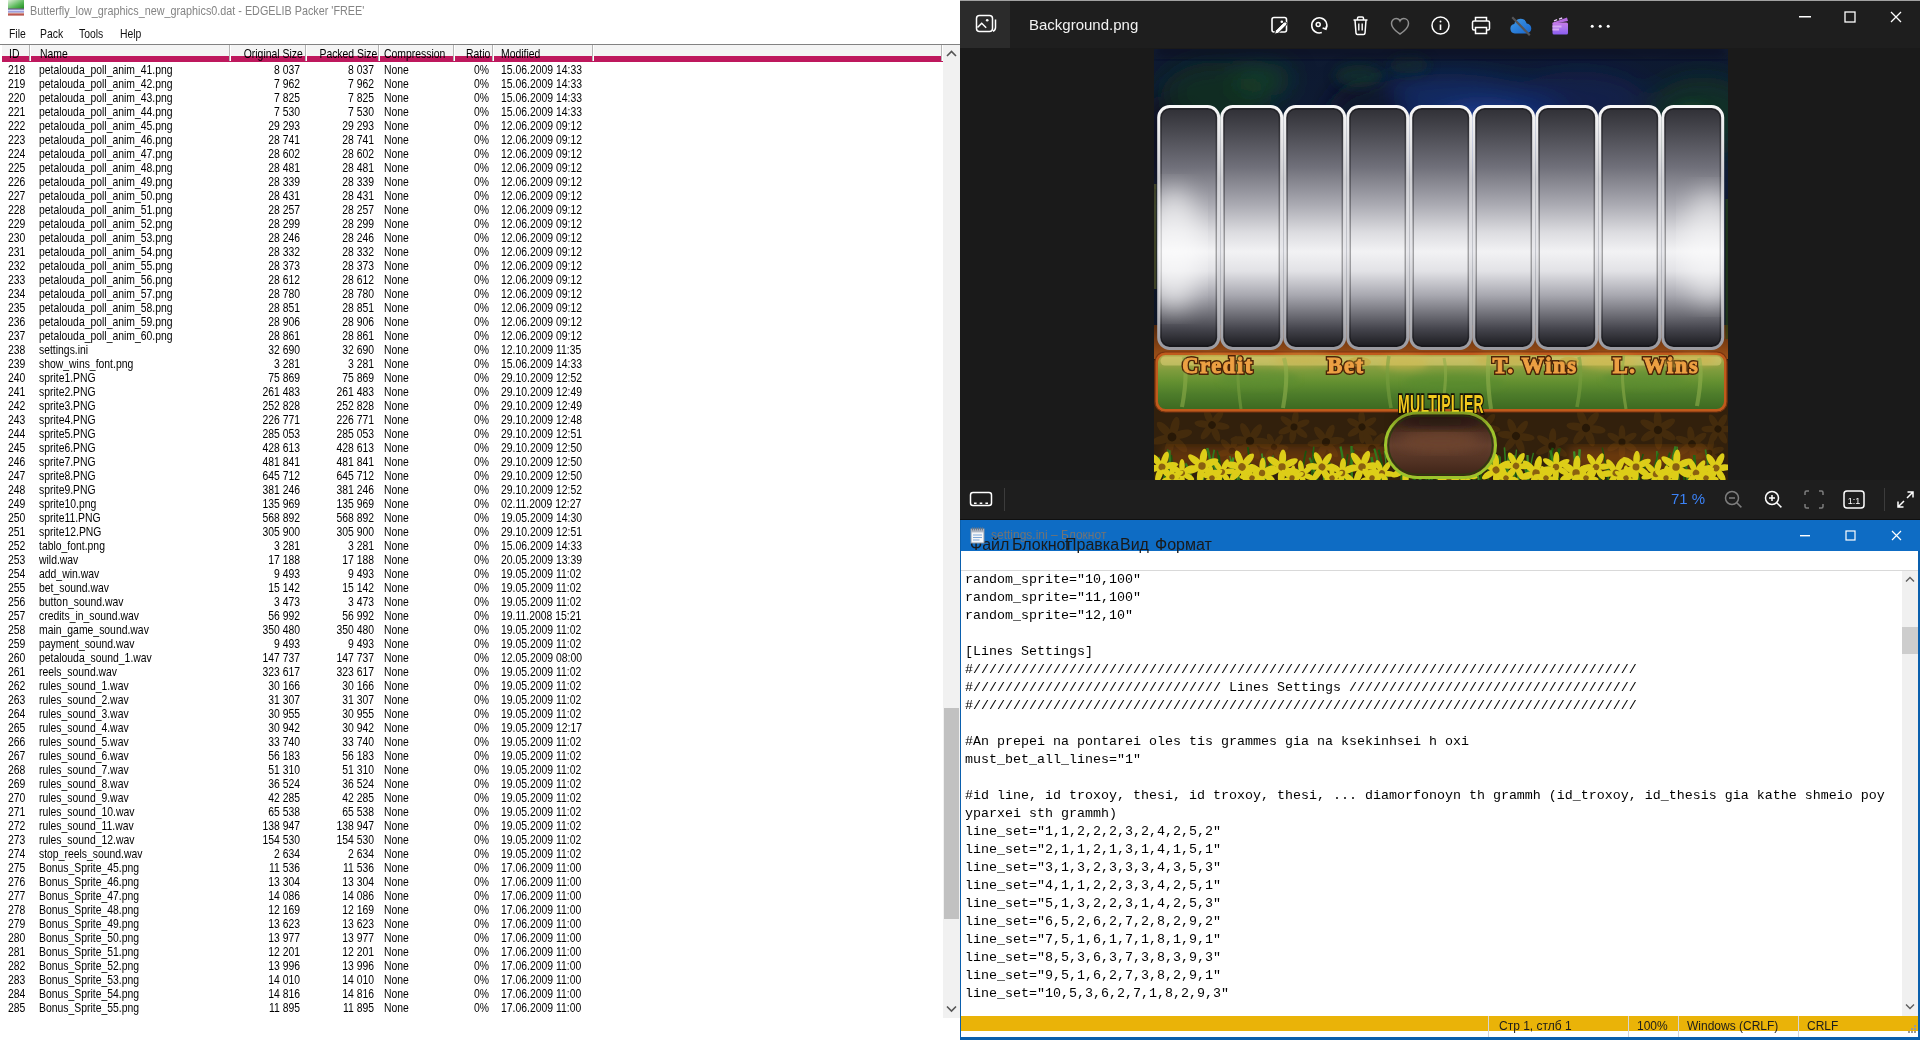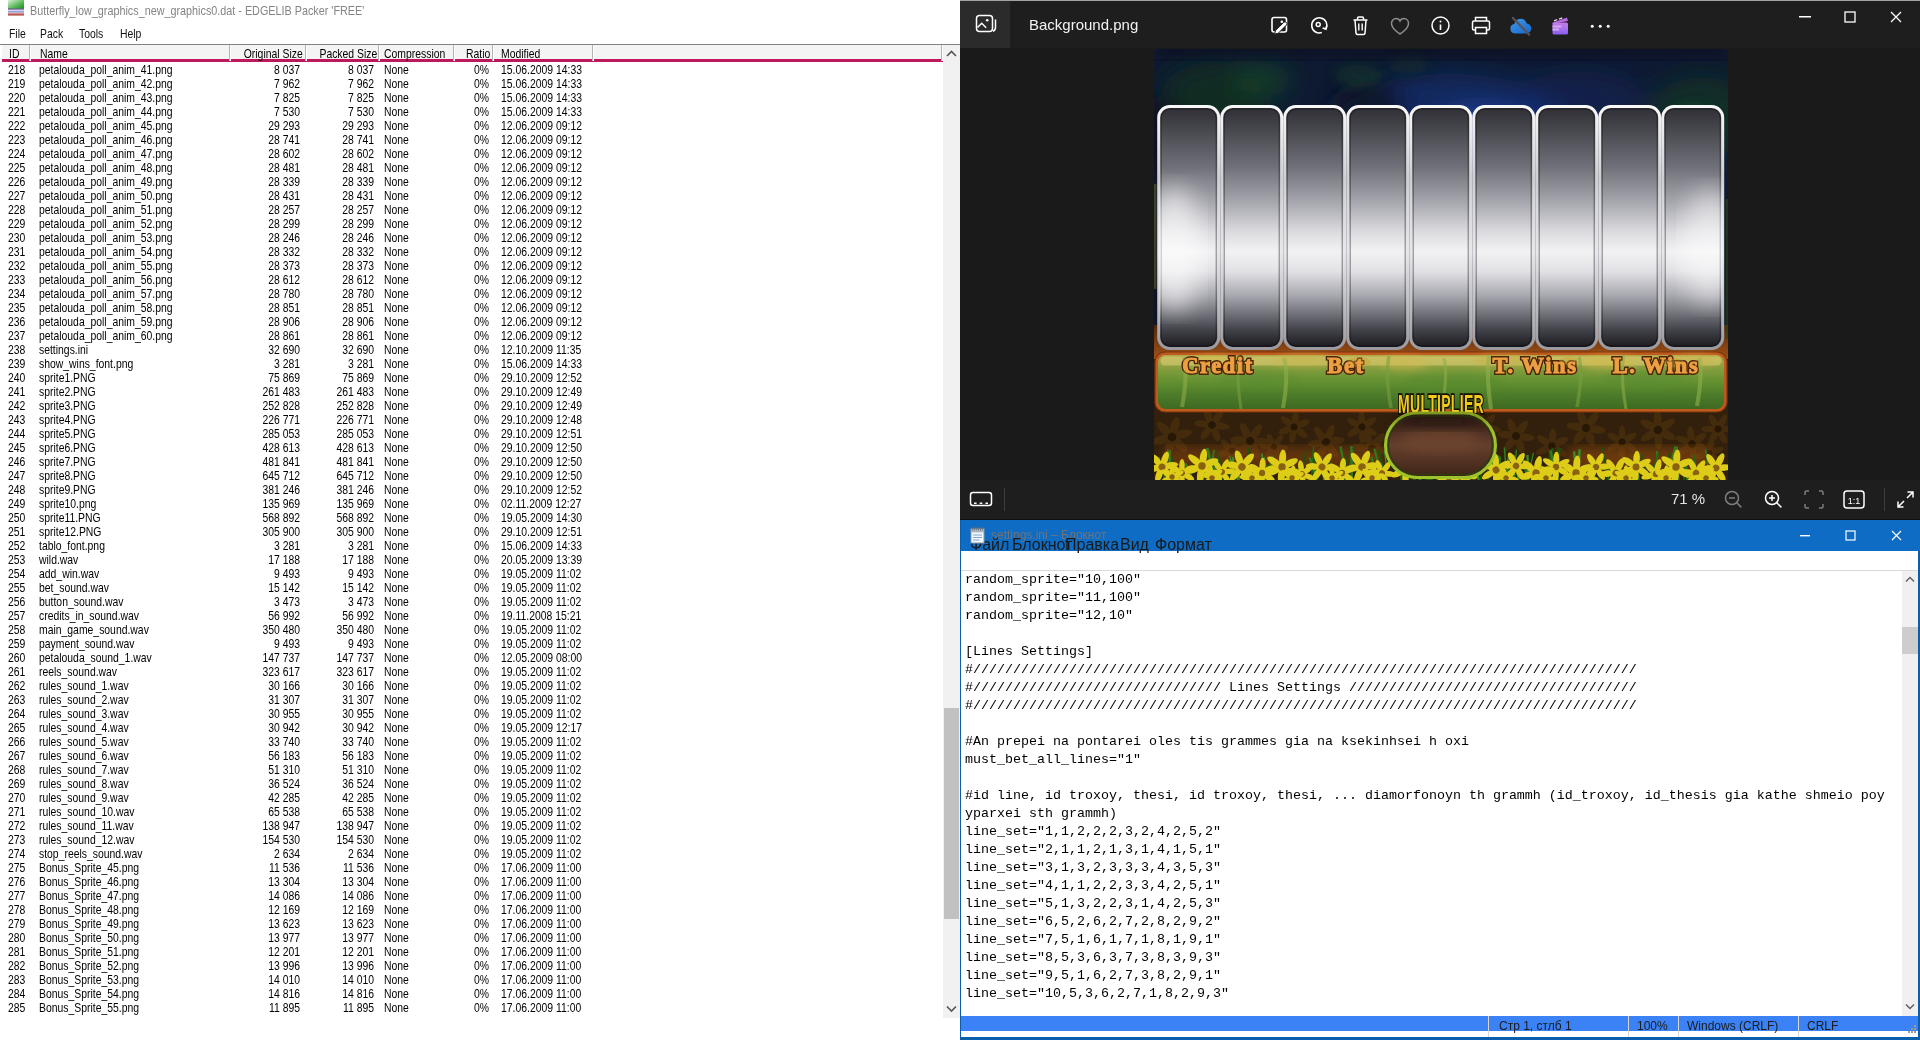--- a/index.html
+++ b/index.html
@@ -2,21 +2,21 @@
 <html><head><meta charset="utf-8"><style>
 *{margin:0;padding:0;box-sizing:border-box}
 html,body{width:1920px;height:1040px;overflow:hidden;background:#000}
 #screen{position:relative;width:1920px;height:1040px;font-family:"Liberation Sans",sans-serif}
 .abs{position:absolute}
 
 #winL{left:0;top:0;width:960px;height:1040px;background:#fff}
 .cnd{transform:scaleX(.8);transform-origin:0 0}
 .menuitem{top:26px;font-size:13px;color:#111}
 #listtopline{left:0;top:44px;width:960px;height:1px;background:#828282}
-#hdr{left:2px;top:45px;width:941px;height:17px;background:#f4f4f4;border-bottom:3px solid #be185d}
+#hdr{left:2px;top:45px;width:941px;height:17px;background:#f4f4f4;border-bottom:6px solid #be185d}
 .hcell{position:absolute;top:0;height:16px;font-size:13px;color:#000;line-height:17px;transform:scaleX(.8);transform-origin:0 0}
 .hcr{transform-origin:100% 0}
 .hsep{position:absolute;top:0;width:1px;height:16px;background:#b4b4b4}
 .hsep:after{content:"";position:absolute;left:1px;top:0;width:1px;height:16px;background:#fff}
 .lvcol{position:absolute;font-size:13px;line-height:14px;color:#000;white-space:pre-line;transform:scaleX(.8);transform-origin:0 0}
 .rt{text-align:right;transform-origin:100% 0}
 
 #sbL{left:943px;top:45px;width:17px;height:973px;background:#f1f1f1}
 #sbLthumb{left:944px;top:708px;width:15px;height:211px;background:#c1c1c1}
 
@@ -24,32 +24,32 @@
 #stL .txt{position:absolute;left:3px;top:3px;font-size:13px;color:#000;transform:scaleX(.8);transform-origin:0 0}
 #stL .sep{position:absolute;left:869px;top:2px;width:1px;height:17px;background:#d4d4d4}
 
 #winP{left:960px;top:0;width:960px;height:520px;background:#1a1a1a;border-top:1px solid #a2a2a2}
 #ptitle{left:960px;top:1px;width:960px;height:47px;background:#1e1e1e}
 #piconbtn{left:960px;top:1px;width:50px;height:47px;background:#2b2b2b}
 #pname{left:1029px;top:16px;font-size:15px;color:#f2f2f2}
 
 #pbottom{left:960px;top:480px;width:960px;height:39px;background:#1e1e1e}
 #pbottom .vsep{position:absolute;top:8px;width:1px;height:23px;background:#3c3c3c}
-#pzoom{left:1671px;top:490px;font-size:15px;color:#e5e5e5}
+#pzoom{left:1671px;top:490px;font-size:15px;color:#3b82f6}
 #pedge{left:960px;top:519px;width:960px;height:1px;background:#101010}
 
 #winN{left:960px;top:520px;width:960px;height:520px;background:#fff}
 #ntitle{left:960px;top:520px;width:960px;height:31px;background:#0e6cc4}
 #nname{left:991px;top:528px;font-size:12px;color:#737373}
 .nmi{position:absolute;top:536px;font-size:16px;color:#1a1a1a}
 #nsep{left:961px;top:570px;width:958px;height:1px;background:#d9d9d9}
 #ntext{left:965px;top:571px;font-family:"Liberation Mono",monospace;font-size:13.34px;line-height:18px;color:#000;white-space:pre}
 #sbN{left:1902px;top:571px;width:16px;height:445px;background:#f0f0f0}
 #sbNthumb{left:1902px;top:627px;width:16px;height:27px;background:#cdcdcd}
-#stN{left:961px;top:1016px;width:958px;height:15px;background:#3b82f6}
+#stN{left:961px;top:1016px;width:958px;height:15px;background:#eab308}
 #stN .t{position:absolute;top:3px;font-size:12px;color:#1c1c1c}
 #stN .sep{position:absolute;top:0;width:1px;height:21px;background:#d5d5d5}
 .nborder{background:#0a5fad}
 </style></head>
 <body>
 <div id="screen">
 
 <div class="abs" id="winL"></div>
 <svg class="abs" style="left:946px;top:50px;z-index:4" width="11" height="8" viewBox="0 0 11 8" fill="none">
       <path d="M1 6L5.5 1.5 10 6" stroke="#555" stroke-width="1.6"></path>

